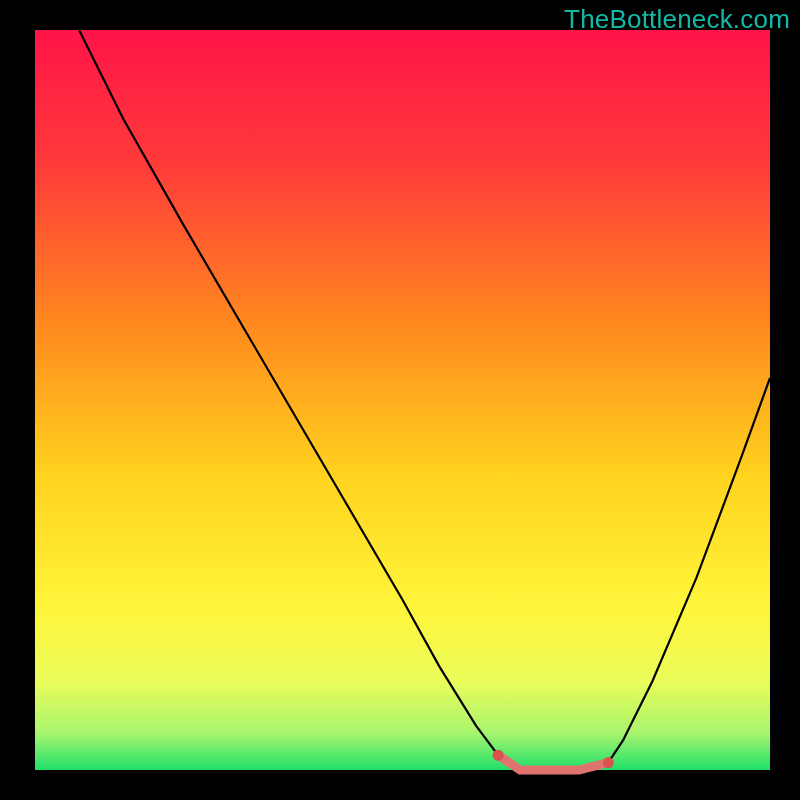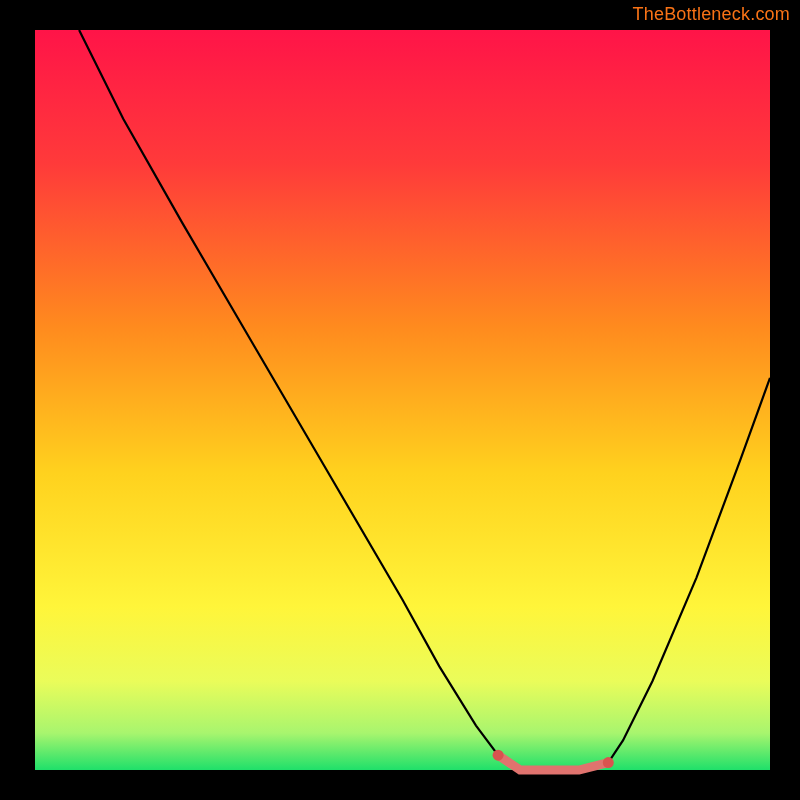--- a/index.html
+++ b/index.html
@@ -13,22 +13,22 @@
   .wrap {
     position: relative;
     width: 800px;
     height: 800px;
     background: #000;
   }
   .watermark {
     position: absolute;
     top: 4px;
     right: 10px;
-    color: #f97316;
-    font-size: 18px;
+    color: #14b8a6;
+    font-size: 26px;
     font-weight: 500;
     letter-spacing: 0.2px;
     z-index: 5;
   }
   svg {
     position: absolute;
     top: 0;
     left: 0;
   }
 </style>

